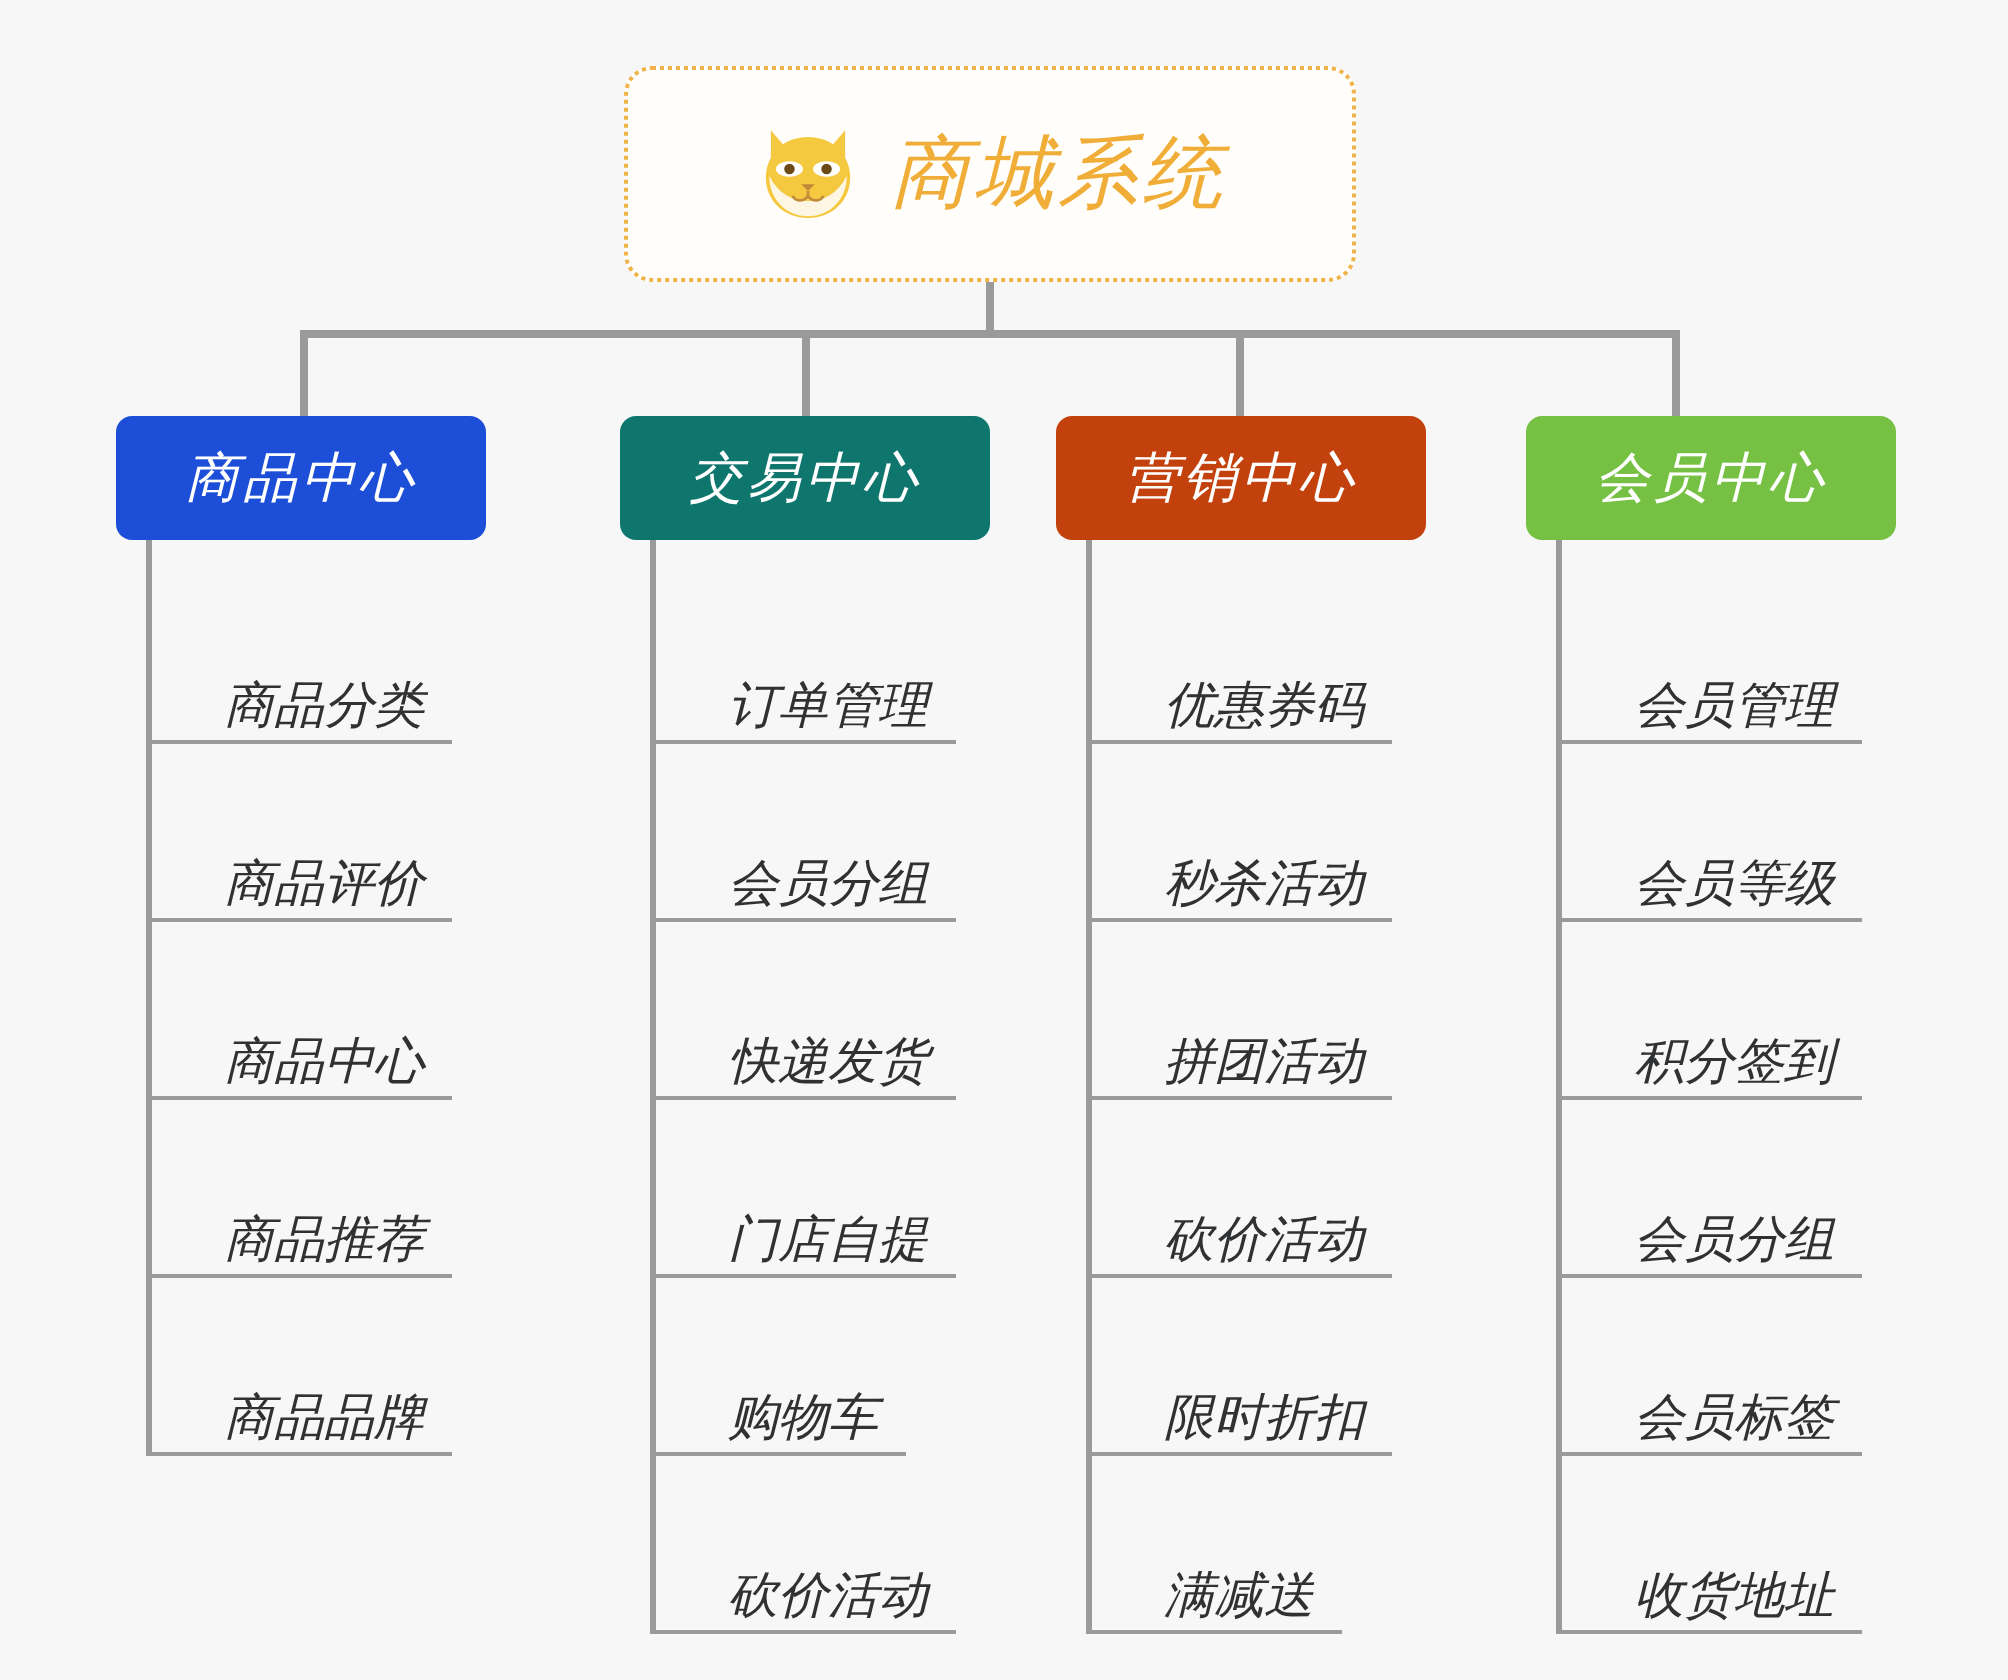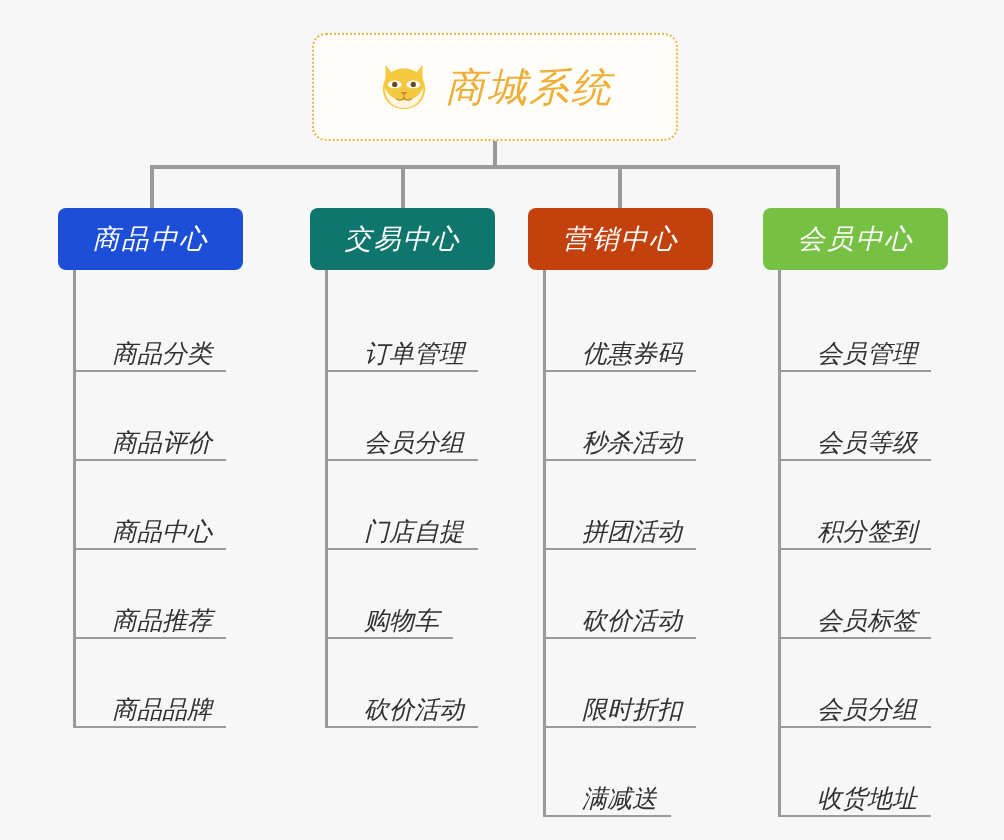--- a/index.html
+++ b/index.html
@@ -204,20 +204,24 @@
     <div class="leaf-list">
       <div class="leaf-item">
         <span class="leaf-label">订单管理</span>
         <span class="leaf-underline" style="width: 150px;"></span>
       </div>
       <div class="leaf-item">
         <span class="leaf-label">会员分组</span>
         <span class="leaf-underline" style="width: 150px;"></span>
       </div>
       <div class="leaf-item">
+        <span class="leaf-label">快递发货</span>
+        <span class="leaf-underline" style="width: 150px;"></span>
+      </div>
+      <div class="leaf-item">
         <span class="leaf-label">门店自提</span>
         <span class="leaf-underline" style="width: 150px;"></span>
       </div>
       <div class="leaf-item">
         <span class="leaf-label">购物车</span>
         <span class="leaf-underline" style="width: 125px;"></span>
       </div>
       <div class="leaf-item">
         <span class="leaf-label">砍价活动</span>
         <span class="leaf-underline" style="width: 150px;"></span>
@@ -268,27 +272,27 @@
       </div>
       <div class="leaf-item">
         <span class="leaf-label">会员等级</span>
         <span class="leaf-underline" style="width: 150px;"></span>
       </div>
       <div class="leaf-item">
         <span class="leaf-label">积分签到</span>
         <span class="leaf-underline" style="width: 150px;"></span>
       </div>
       <div class="leaf-item">
+        <span class="leaf-label">会员分组</span>
+        <span class="leaf-underline" style="width: 150px;"></span>
+      </div>
+      <div class="leaf-item">
         <span class="leaf-label">会员标签</span>
         <span class="leaf-underline" style="width: 150px;"></span>
       </div>
       <div class="leaf-item">
-        <span class="leaf-label">会员分组</span>
-        <span class="leaf-underline" style="width: 150px;"></span>
-      </div>
-      <div class="leaf-item">
         <span class="leaf-label">收货地址</span>
         <span class="leaf-underline" style="width: 150px;"></span>
       </div>
     </div>
   </div>
 
 </div>
 
 </body></html>

